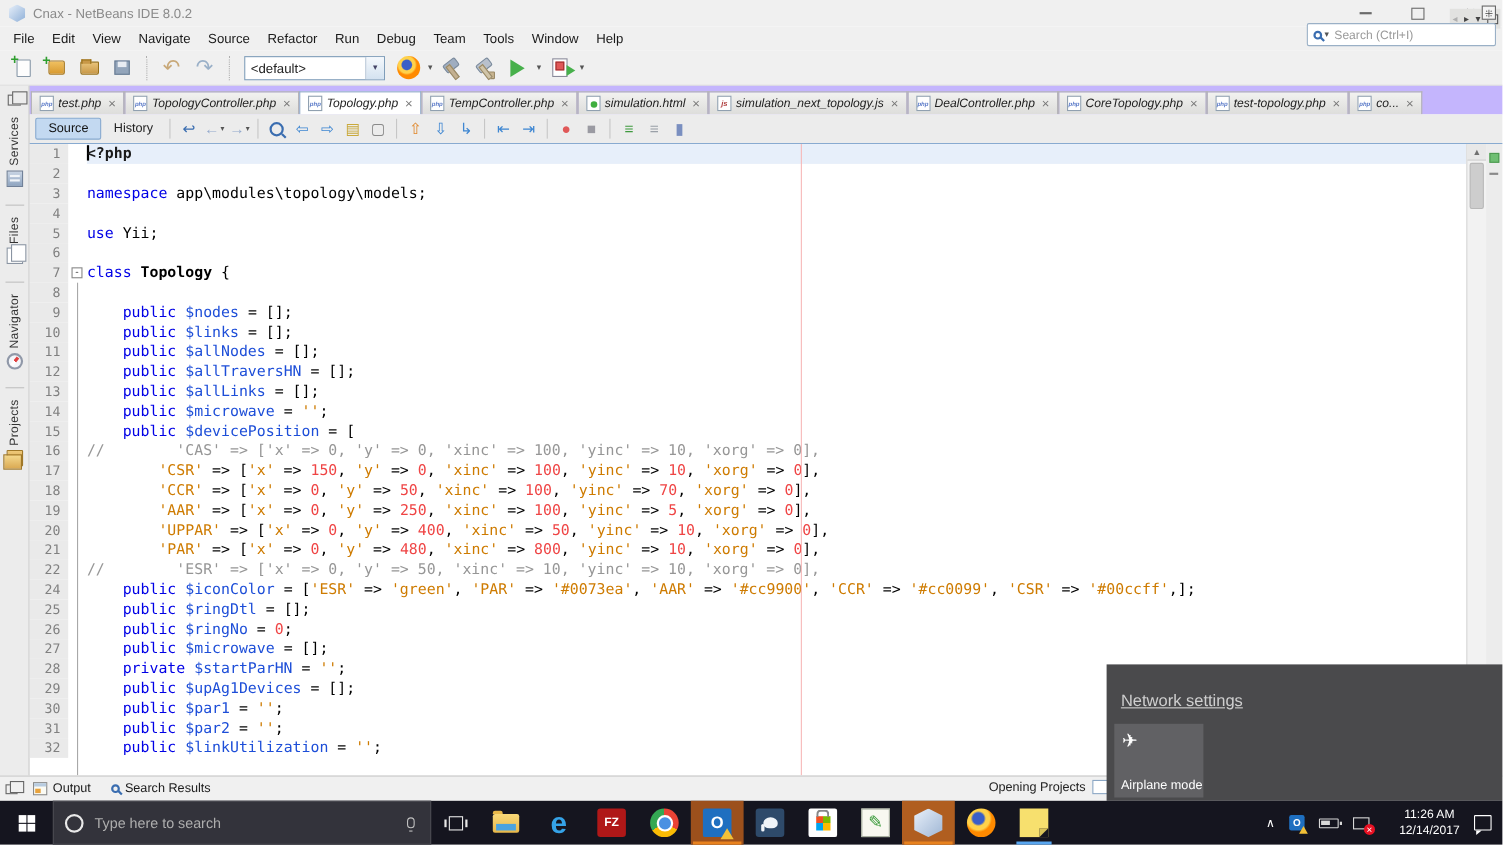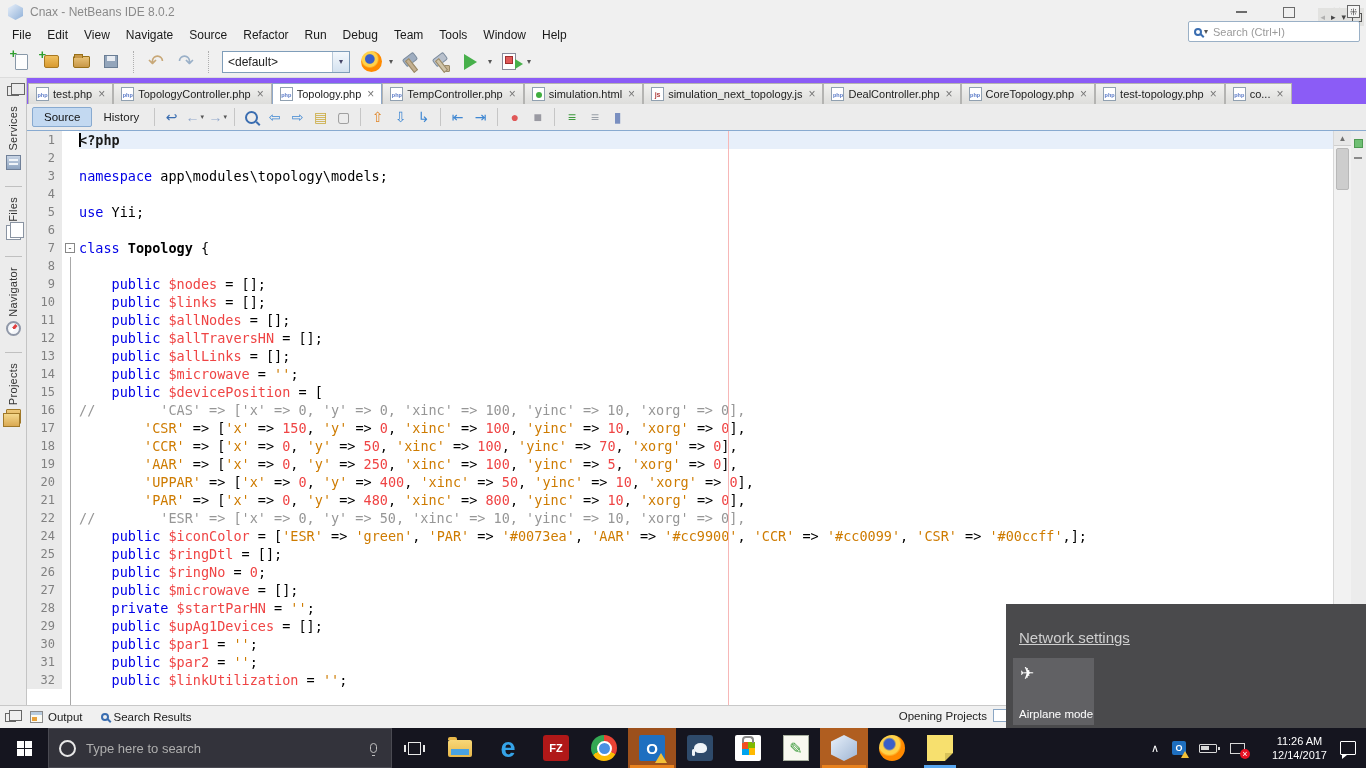--- a/index.html
+++ b/index.html
@@ -65,21 +65,21 @@
   .si-services::before { content:""; position:absolute; left:2px; top:3px; right:2px; height:2px; background:#f0f4f8; box-shadow:0 4px 0 #f0f4f8; }
   .si-files { background:#fff; border:1px solid #8a94a2; }
   .si-files::before { content:""; position:absolute; left:3px; top:-4px; width:12px; height:14px; background:#fff; border:1px solid #8a94a2; }
   .si-navigator { border:2px solid #9098a8; border-radius:50%; background:#f4f6fa; }
   .si-navigator::before { content:""; position:absolute; left:4px; top:1px; width:3px; height:9px; background:linear-gradient(#e04040 50%, #fff 50%); transform:rotate(40deg); }
   .si-projects { background:linear-gradient(#eec878,#d0a048); border:1px solid #a07828; border-radius:1px; }
   .si-projects::before { content:""; position:absolute; left:-4px; top:3px; width:15px; height:12px; background:linear-gradient(#f4d88c,#daa952); border:1px solid #a07828; }
   .sbsep { width:17px; border-top:1px solid #c0c0c0; margin:0 0 10px; }
 
   
-  .tabrow { position:absolute; left:27px; top:78px; width:1339px; height:26px; background:#8b5cf6; display:flex; align-items:flex-end; padding-left:1px; overflow:hidden; }
+  .tabrow { position:absolute; left:27px; top:78px; width:1339px; height:26px; background:#c4b5fd; display:flex; align-items:flex-end; padding-left:1px; overflow:hidden;font-style:italic; }
   .ftab { height:21px; display:flex; align-items:center; gap:4px; padding:0 7px; background:linear-gradient(#f2f2f0,#dddddb); border:1px solid #b4b4b2; border-bottom:0; font-size:11px; color:#222; white-space:nowrap; flex:none; }
   .ftab.active { background:#fff; border-color:#8fa8c8; }
   .fclose { color:#777; font-size:12px; margin-left:2px; }
   .ficon { width:13px; height:14px; background:#fff; border:1px solid #90a0b0; position:relative; flex:none; }
   .f-php::after { content:"php"; position:absolute; left:0.5px; top:4px; font-size:5.5px; font-weight:bold; color:#5a7ac8; }
   .f-html::after { content:""; position:absolute; left:3px; top:4px; width:6px; height:6px; border-radius:50%; background:#3fae3f; }
   .f-js::after { content:"js"; position:absolute; left:2.5px; top:3px; font-size:7px; font-weight:bold; color:#b04040; }
   .tabctrl { position:absolute; right:2px; top:8px; display:flex; align-items:center; gap:6px; background:#e2e2e0; padding:0 2px; height:18px; }
   .tc { font-size:9px; color:#444; } .tc.dim { color:#b0b0b0; }
   .tc-restore { width:10px; height:9px; border:1px solid #555; position:relative; }
@@ -99,21 +99,21 @@
   
   .editor { position:absolute; left:27px; top:131px; width:1306px; height:574px; background:#fff; overflow:hidden; font-family:"DejaVu Sans Mono","Liberation Mono",monospace; }
   .cline { display:flex; height:18px; }
   .ln { width:35px; flex:none; background:#eaeaea; color:#808080; font-size:12px; text-align:right; padding-right:7px; line-height:18px; }
   .foldc { width:17px; flex:none; position:relative; }
   .foldbox { position:absolute; left:3px; top:4px; width:10px; height:10px; border:1px solid #888; background:#fff; font-size:9px; line-height:8px; text-align:center; color:#444; }
   .ct { flex:1; white-space:pre; font-size:13.5px; line-height:18px; color:#000; position:relative; }
   .cline.current .ct { background:#e7effa; }
   .caret { display:inline-block; width:1.5px; height:14px; background:#000; vertical-align:-2px; margin-right:-1.5px; }
   .tk-k { color:#0000e6; }
-  .tk-v { color:#ef4444; }
+  .tk-v { color:#1d4ed8; }
   .tk-s { color:#ce7b00; }
   .tk-n { color:#ef4444; }
   .tk-c { color:#969696; }
   .tk-p { color:#000; }
   .tk-cls { color:#000; font-weight:bold; }
   .tk-tag { color:#1a1a1a; font-weight:bold; }
   .marginline { position:absolute; left:701px; top:0; width:1px; height:574px; background:#f7b7b7; }
   .foldline { position:absolute; left:43px; top:126px; width:1px; height:448px; background:#a8a8a8; }
 
   

